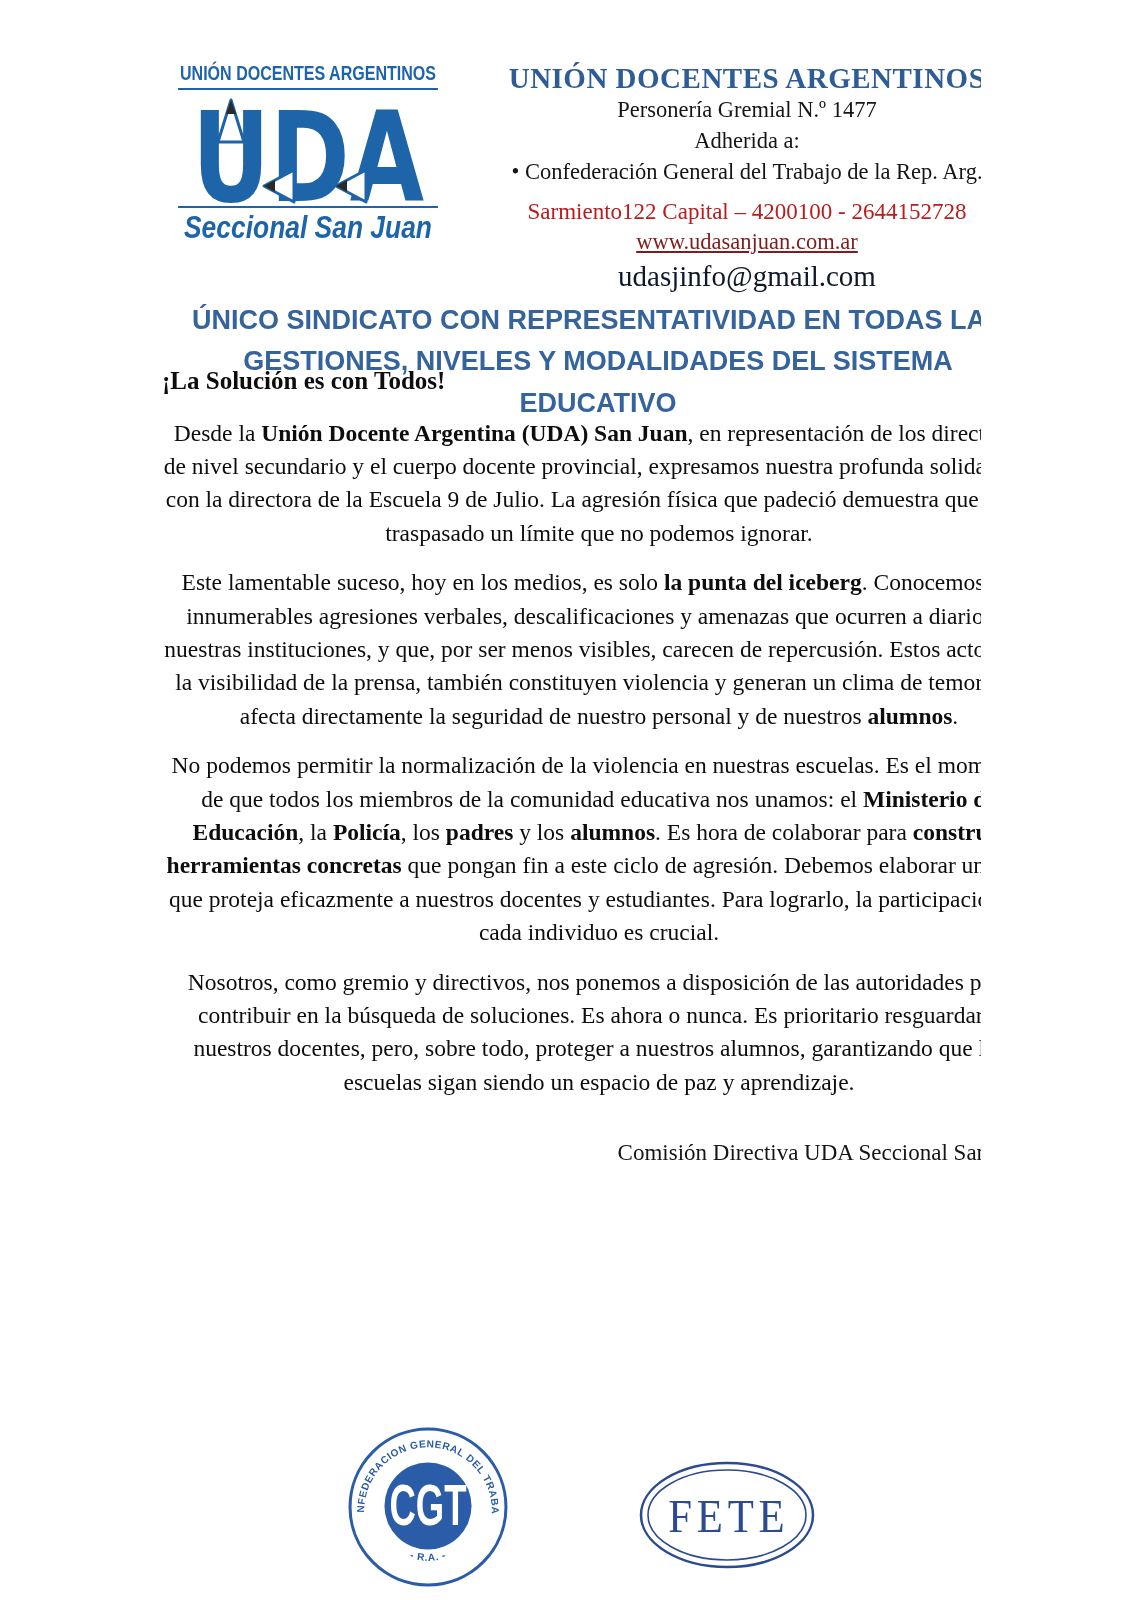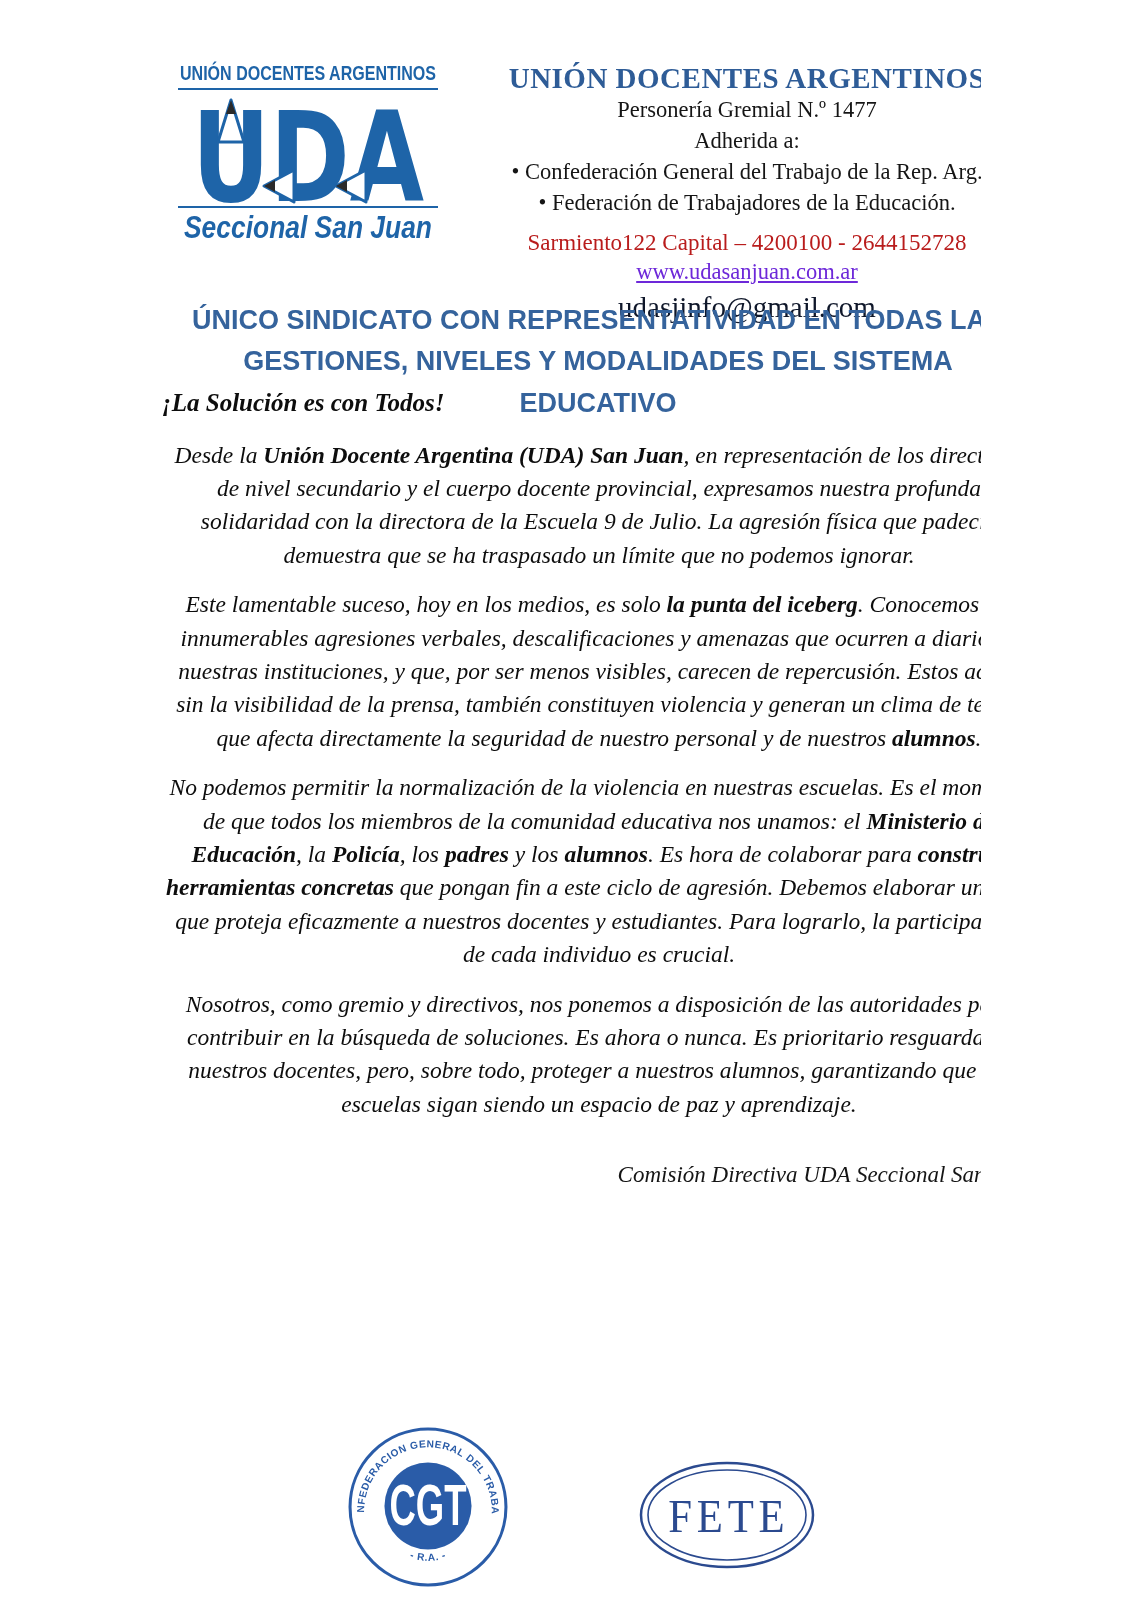--- a/index.html
+++ b/index.html
@@ -18,32 +18,32 @@
   .logo-acronym{font-family:"DejaVu Sans","Liberation Sans",sans-serif;font-weight:800;font-size:124px;fill:#1E64A8;}
   .logo-bottom-text{font-family:"Liberation Sans",sans-serif;font-weight:800;font-style:italic;font-size:31px;fill:#1E64A8;}
   .logo-rule{stroke:#1E64A8;stroke-width:2;}
   .pencil{fill:#ffffff;stroke:#1E64A8;stroke-width:3;stroke-linejoin:round;}
   .pencil-tip{fill:#2a2a2a;stroke:none;}
   
   .letterhead{position:absolute;left:440px;top:62px;width:614px;text-align:center;}
   .hdr-title{font-size:29px;font-weight:bold;color:#2E5C97;letter-spacing:0.5px;line-height:1.15;}
   .hdr-line{font-size:22.5px;color:#151515;line-height:1.37;}
   .hdr-address{font-size:23px;color:#b91c1c;margin-top:9px;line-height:1.3;}
-  .hdr-link{display:inline-block;font-size:22.5px;color:#6d28d9;text-decoration:underline;line-height:1.35;cursor:pointer;}
+  .hdr-link{display:inline-block;font-size:22.5px;color:#7f1d1d;text-decoration:underline;line-height:1.35;cursor:pointer;}
   .hdr-email{font-size:29px;color:#0f172a;line-height:1.35;}
   
   .tagline{
     position:absolute;left:162px;top:300px;width:872px;
     text-align:center;
     font-family:"Liberation Sans",sans-serif;
     font-weight:bold;font-size:27px;line-height:1.53;
     color:#35639C;letter-spacing:0px;
   }
   
-  .letter{position:absolute;left:162px;top:387px;width:874px;font-style:italic;}
+  .letter{position:absolute;left:162px;top:365px;width:874px;}
   .letter h1{
     font-size:25px;font-weight:bold;color:#0d0d0d;
     margin:0 0 19px 0;line-height:1.3;
   }
   .letter p{
     font-size:23.5px;line-height:33.4px;color:#0d0d0d;
     margin:0 0 16px 0;text-align:center;
   }
   .letter p b{font-weight:bold;}
   .sig{
@@ -84,21 +84,20 @@
       <line class="logo-rule" x1="6" y1="151" x2="266" y2="151"></line>
       <text class="logo-bottom-text" x="136" y="182" text-anchor="middle" textLength="248" lengthAdjust="spacingAndGlyphs">Seccional San Juan</text>
     </svg>
   </div>
 
   <div class="letterhead">
     <div class="hdr-title">UNIÓN DOCENTES ARGENTINOS</div>
     <div class="hdr-line">Personería Gremial N.º 1477</div>
     <div class="hdr-line">Adherida a:</div>
     <div class="hdr-line">• Confederación General del Trabajo de la Rep. Arg.</div>
-    <div class="hdr-line">• Federación de Trabajadores de la Educación.</div>
     <div class="hdr-address">Sarmiento122 Capital – 4200100 - 2644152728</div>
     <div><a class="hdr-link">www.udasanjuan.com.ar</a></div>
     <div class="hdr-email">udasjinfo@gmail.com</div>
   </div>
 
   <div class="tagline">
     <div>ÚNICO SINDICATO CON REPRESENTATIVIDAD EN TODAS LAS</div>
     <div>GESTIONES, NIVELES Y MODALIDADES DEL SISTEMA EDUCATIVO</div>
   </div>
 

